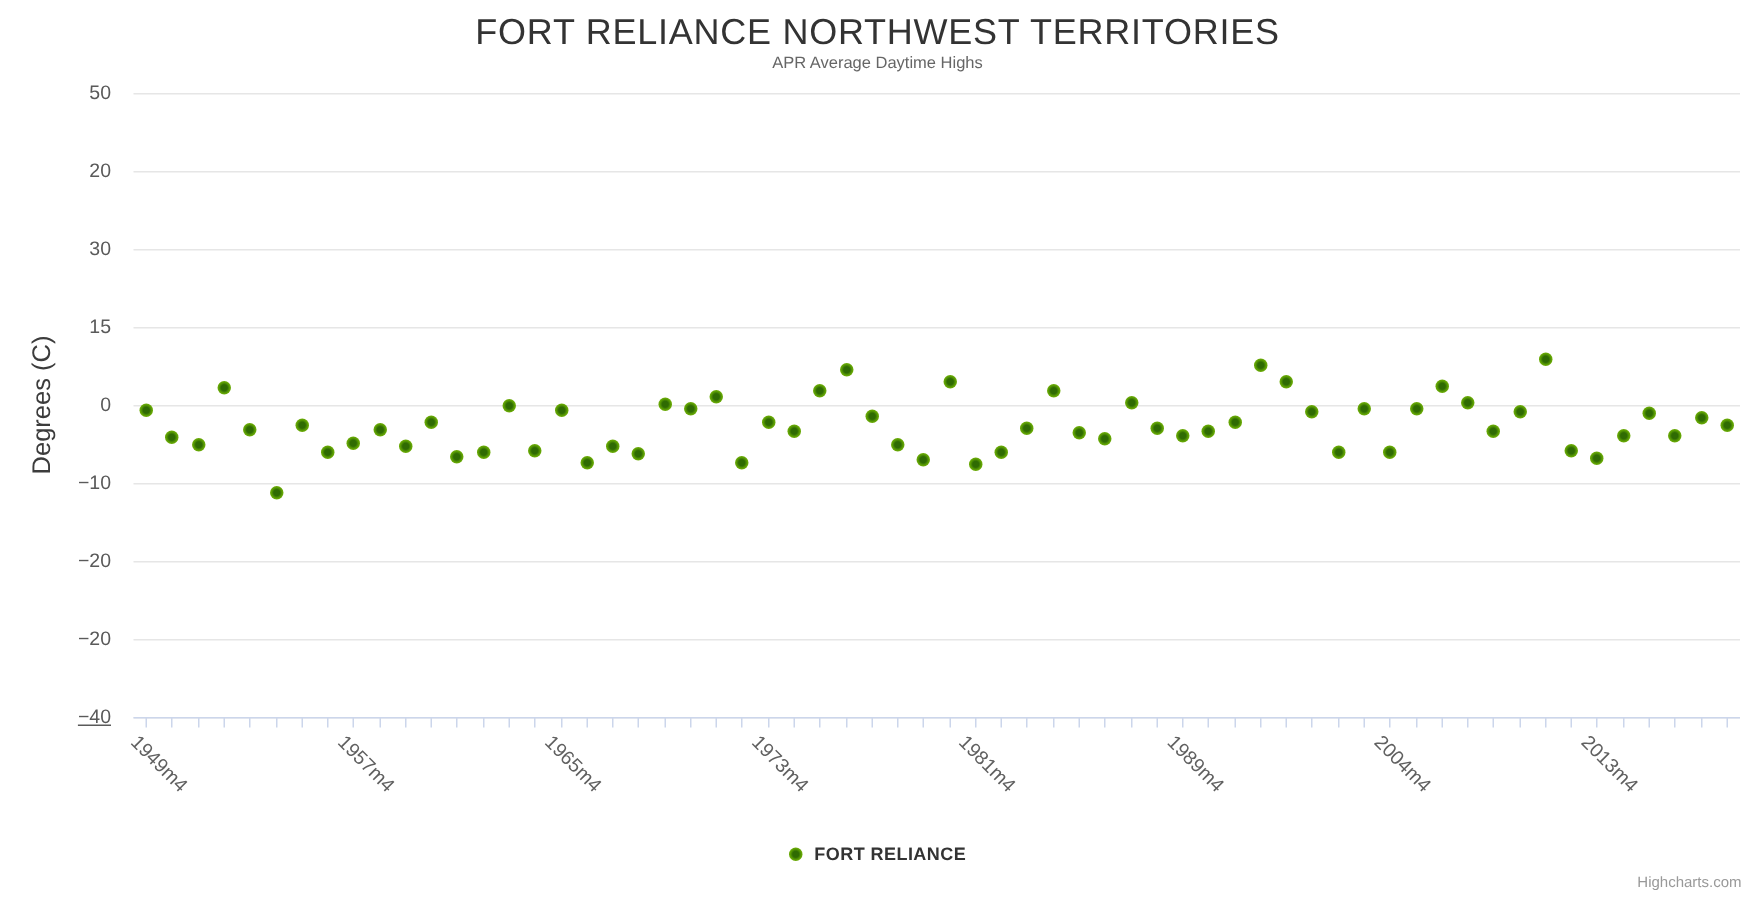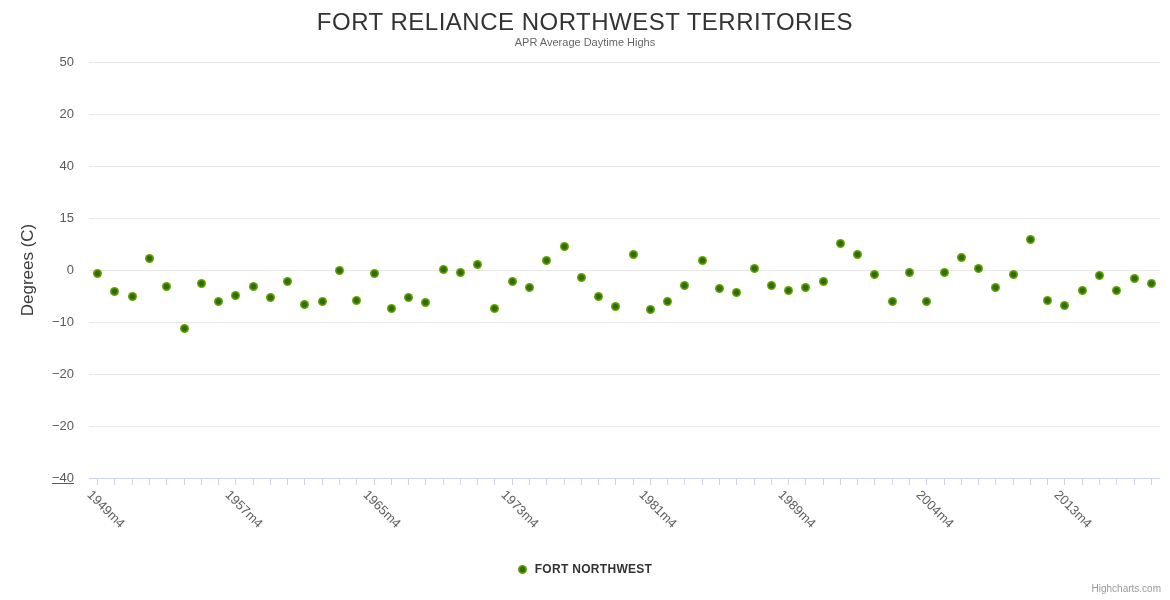--- a/index.html
+++ b/index.html
@@ -82,30 +82,30 @@
 </head>
 <body>
 
 <div class="chart" id="chart">
   <div class="title">FORT RELIANCE NORTHWEST TERRITORIES</div>
   <div class="subtitle">APR Average Daytime Highs</div>
   <div class="y-axis-title">Degrees (C)</div>
 
   <div class="legend">
     <span class="legend-marker" style="background: radial-gradient(circle, rgb(47, 107, 3) 0%, rgb(47, 107, 3) 32%, rgb(94, 161, 4) 58%, rgb(132, 187, 17) 88%);"></span>
-    <span class="legend-label">FORT NORTHWEST</span>
+    <span class="legend-label">FORT RELIANCE</span>
   </div>
 
   <a class="credits">Highcharts.com</a>
 <div class="gridline" style="left: 89px; width: 1071px; top: 61.5px; background: rgb(230, 230, 230);"></div>
     <div class="y-label" style="left: 24px; top: 54px;">50</div>
     <div class="gridline" style="left: 89px; width: 1071px; top: 113.5px; background: rgb(230, 230, 230);"></div>
     <div class="y-label" style="left: 24px; top: 106px;">20</div>
     <div class="gridline" style="left: 89px; width: 1071px; top: 165.5px; background: rgb(230, 230, 230);"></div>
-    <div class="y-label" style="left: 24px; top: 158px;">40</div>
+    <div class="y-label" style="left: 24px; top: 158px;">30</div>
     <div class="gridline" style="left: 89px; width: 1071px; top: 217.5px; background: rgb(230, 230, 230);"></div>
     <div class="y-label" style="left: 24px; top: 210px;">15</div>
     <div class="gridline" style="left: 89px; width: 1071px; top: 269.5px; background: rgb(230, 230, 230);"></div>
     <div class="y-label" style="left: 24px; top: 262px;">0</div>
     <div class="gridline" style="left: 89px; width: 1071px; top: 321.5px; background: rgb(230, 230, 230);"></div>
     <div class="y-label" style="left: 24px; top: 314px;">−10</div>
     <div class="gridline" style="left: 89px; width: 1071px; top: 373.5px; background: rgb(230, 230, 230);"></div>
     <div class="y-label" style="left: 24px; top: 366px;">−20</div>
     <div class="gridline" style="left: 89px; width: 1071px; top: 425.5px; background: rgb(230, 230, 230);"></div>
     <div class="y-label" style="left: 24px; top: 418px;">−20</div>

